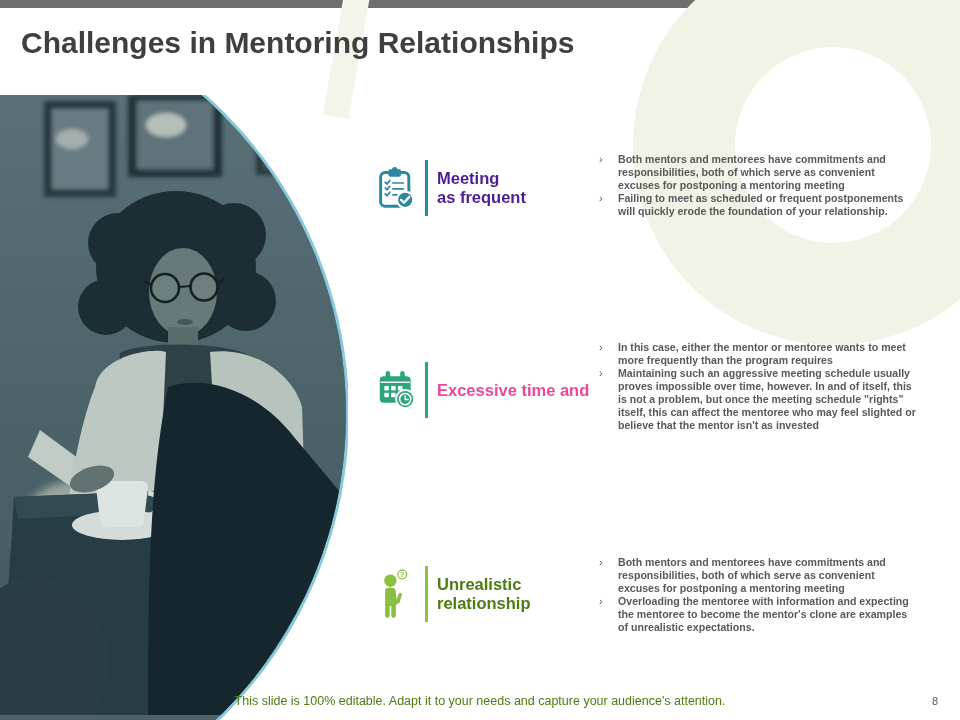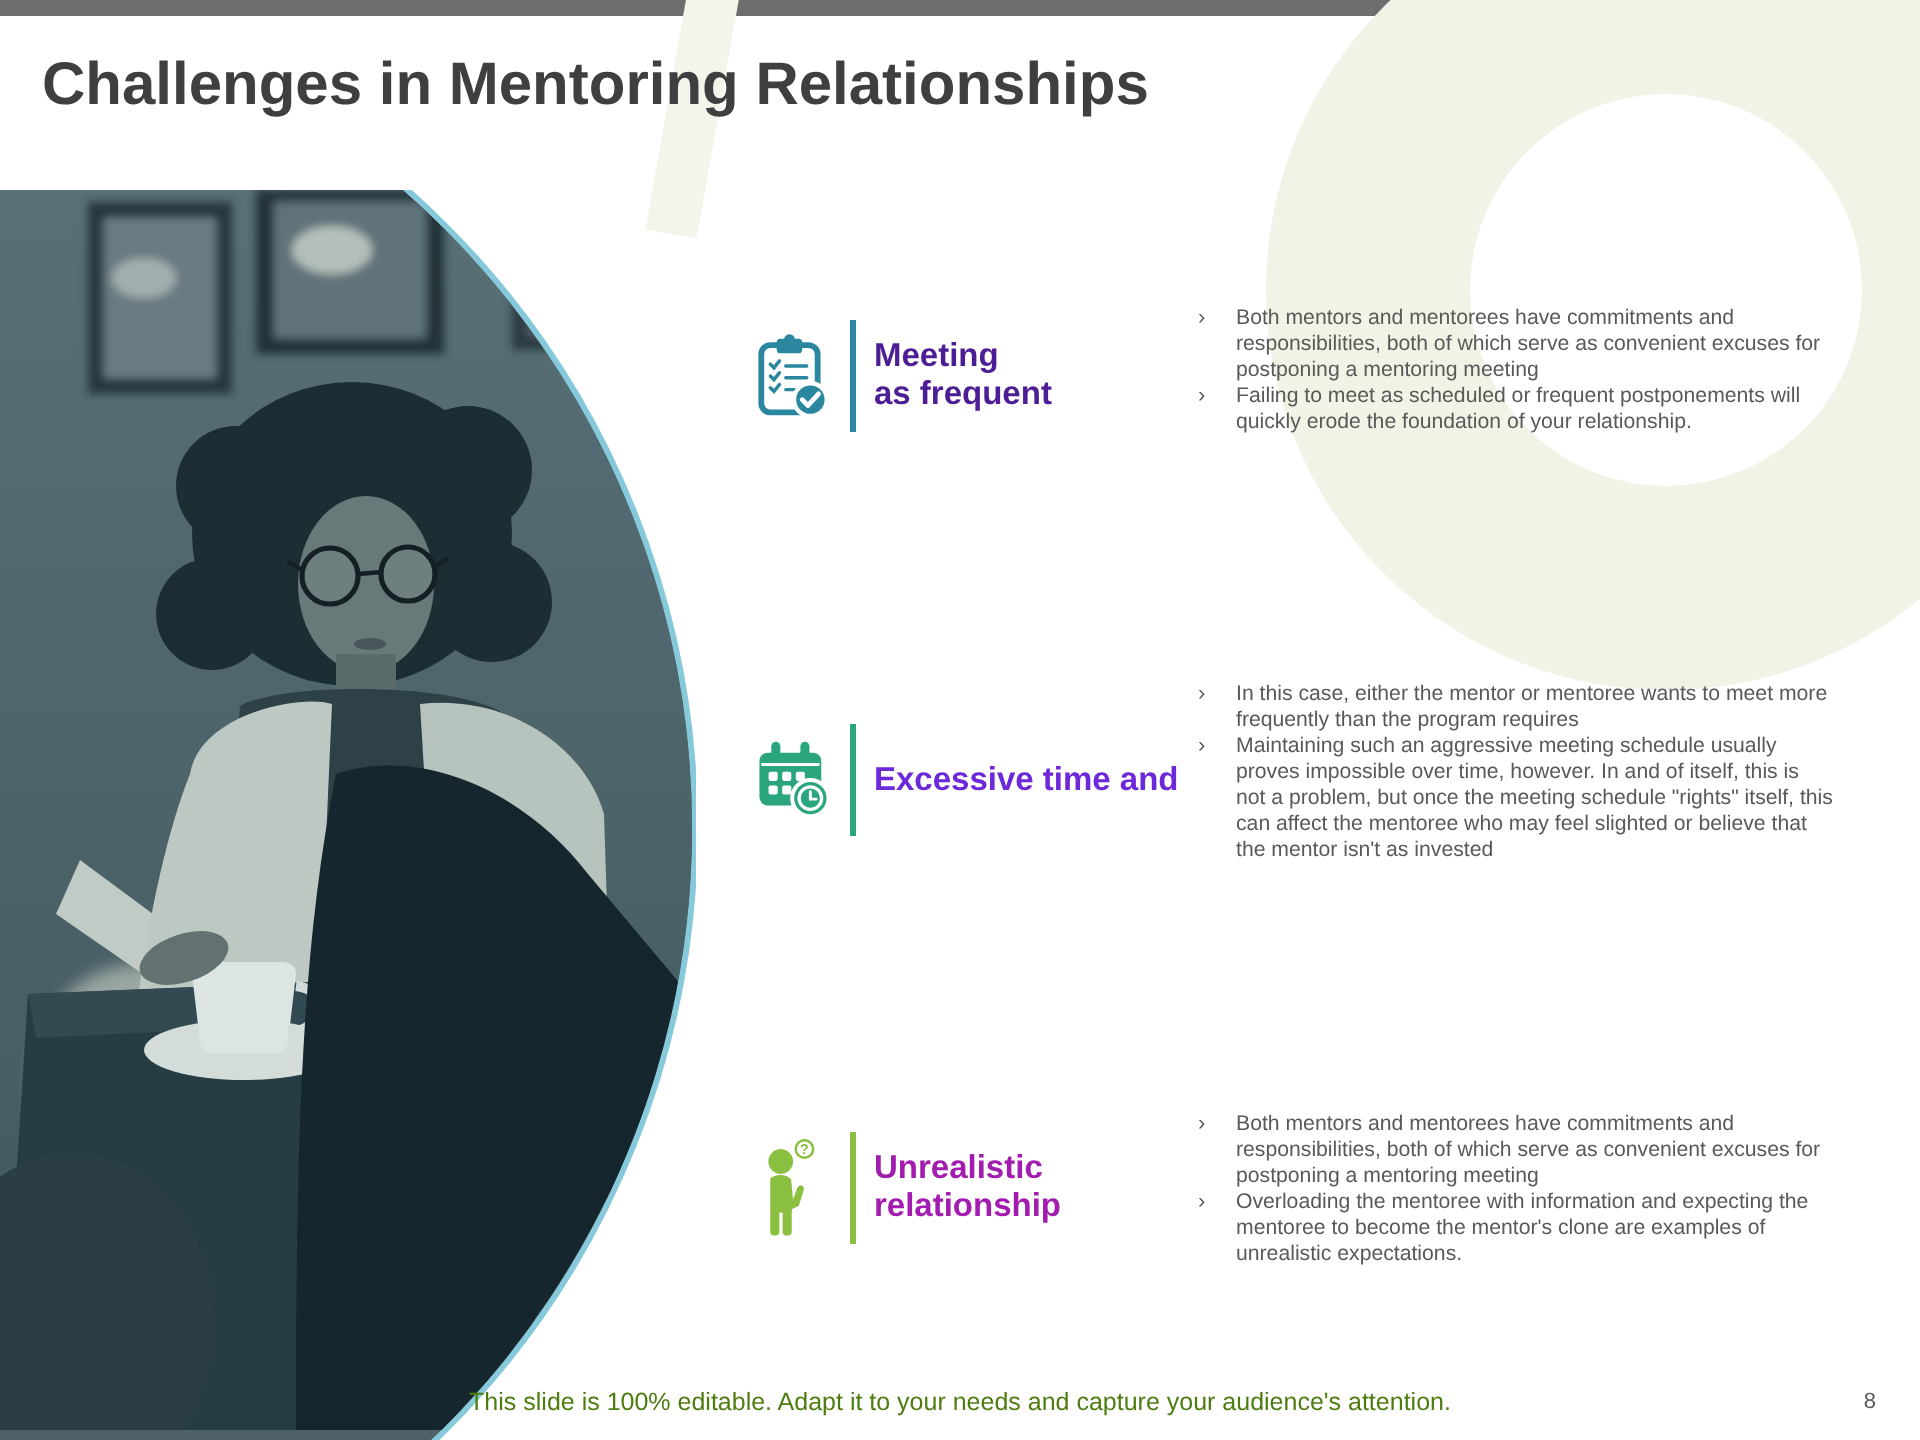--- a/index.html
+++ b/index.html
@@ -36,21 +36,21 @@
 
   
   .section-head { position:absolute; left:376px; display:flex; align-items:center; height:58px; }
   .icon-box { width:42px; height:58px; flex:none; display:flex; align-items:center; justify-content:center; }
   .divider { width:3px; height:56px; flex:none; margin:0 9px 0 7px; }
   .heading { font-size:16.5px; font-weight:bold; line-height:19px; white-space:nowrap; }
 
   .bullets { position:absolute; left:597px; width:320px; color:#595959; font-size:10.6px; line-height:13px; }
   .bullet { display:flex; }
   .marker { flex:none; width:19px; padding-left:2px; font-size:11px; }
-  .btext { flex:1; }
+  .btext { flex:1;font-weight:bold; }
 
   .footer {
     position:absolute; left:0; top:694px; width:960px; text-align:center;
     font-size:12.5px; color:#4d7c0f;
   }
   .page-num { position:absolute; right:22px; top:695px; font-size:11px; color:#595959; }
 </style>
 </head>
 <body>
 
@@ -183,21 +183,21 @@
           <rect x="23" y="19.5" width="5" height="5" rx="1"></rect>
           <rect x="8" y="27" width="5" height="5" rx="1"></rect>
           <rect x="15.5" y="27" width="5" height="5" rx="1"></rect>
         </g>
         <circle cx="31" cy="34" r="10" fill="#2aa57e" stroke="#ffffff" stroke-width="2.2"></circle>
         <circle cx="31" cy="34" r="6.2" fill="none" stroke="#ffffff" stroke-width="1.8"></circle>
         <path d="M31,30.5 L31,34.5 L34.2,34.5" fill="none" stroke="#ffffff" stroke-width="1.6" stroke-linecap="round"></path>
       </svg>
     </div>
     <div class="divider" style="background: rgb(42, 165, 126);"></div>
-    <div class="heading" style="color: #6d28d9;">
+    <div class="heading" style="color: #ec4899;">
       <span style="display:block">Excessive time and</span>
     </div>
   </div>
   <div class="bullets" style="top:341px;">
     <div class="bullet">
       <span class="marker">›</span>
       <span class="btext">In this case, either the mentor or mentoree wants to meet more frequently than the program requires</span>
     </div>
     <div class="bullet">
       <span class="marker">›</span>
@@ -210,21 +210,21 @@
       <svg width="38" height="52" viewBox="0 0 40 52">
         <circle cx="13" cy="12" r="6.5" fill="#8abf3f"></circle>
         <circle cx="25.5" cy="5.5" r="4.6" fill="#ffffff" stroke="#8abf3f" stroke-width="1.3"></circle>
         <text x="25.5" y="8.2" font-size="7.5" font-weight="bold" text-anchor="middle" fill="#8abf3f">?</text>
         <path d="M7.5,21 C10,18.5 16,18.5 18.5,21.5 L19.5,32 L21.5,26.5 C22.5,23.5 26,24.5 25,27.5 L22.5,35.5 L19,37 L19,39 L7.5,39 Z" fill="#8abf3f"></path>
         <rect x="7.5" y="38" width="4.8" height="13" rx="2" fill="#8abf3f"></rect>
         <rect x="14" y="38" width="4.8" height="13" rx="2" fill="#8abf3f"></rect>
       </svg>
     </div>
     <div class="divider" style="background: rgb(138, 191, 63);"></div>
-    <div class="heading" style="color: #a21caf;">
+    <div class="heading" style="color: #4d7c0f;">
       <span style="display:block">Unrealistic</span>
       <span style="display:block">relationship</span>
     </div>
   </div>
   <div class="bullets" style="top:556px;">
     <div class="bullet">
       <span class="marker">›</span>
       <span class="btext">Both mentors and mentorees have commitments and responsibilities, both of which serve as convenient excuses for postponing a mentoring meeting</span>
     </div>
     <div class="bullet">

